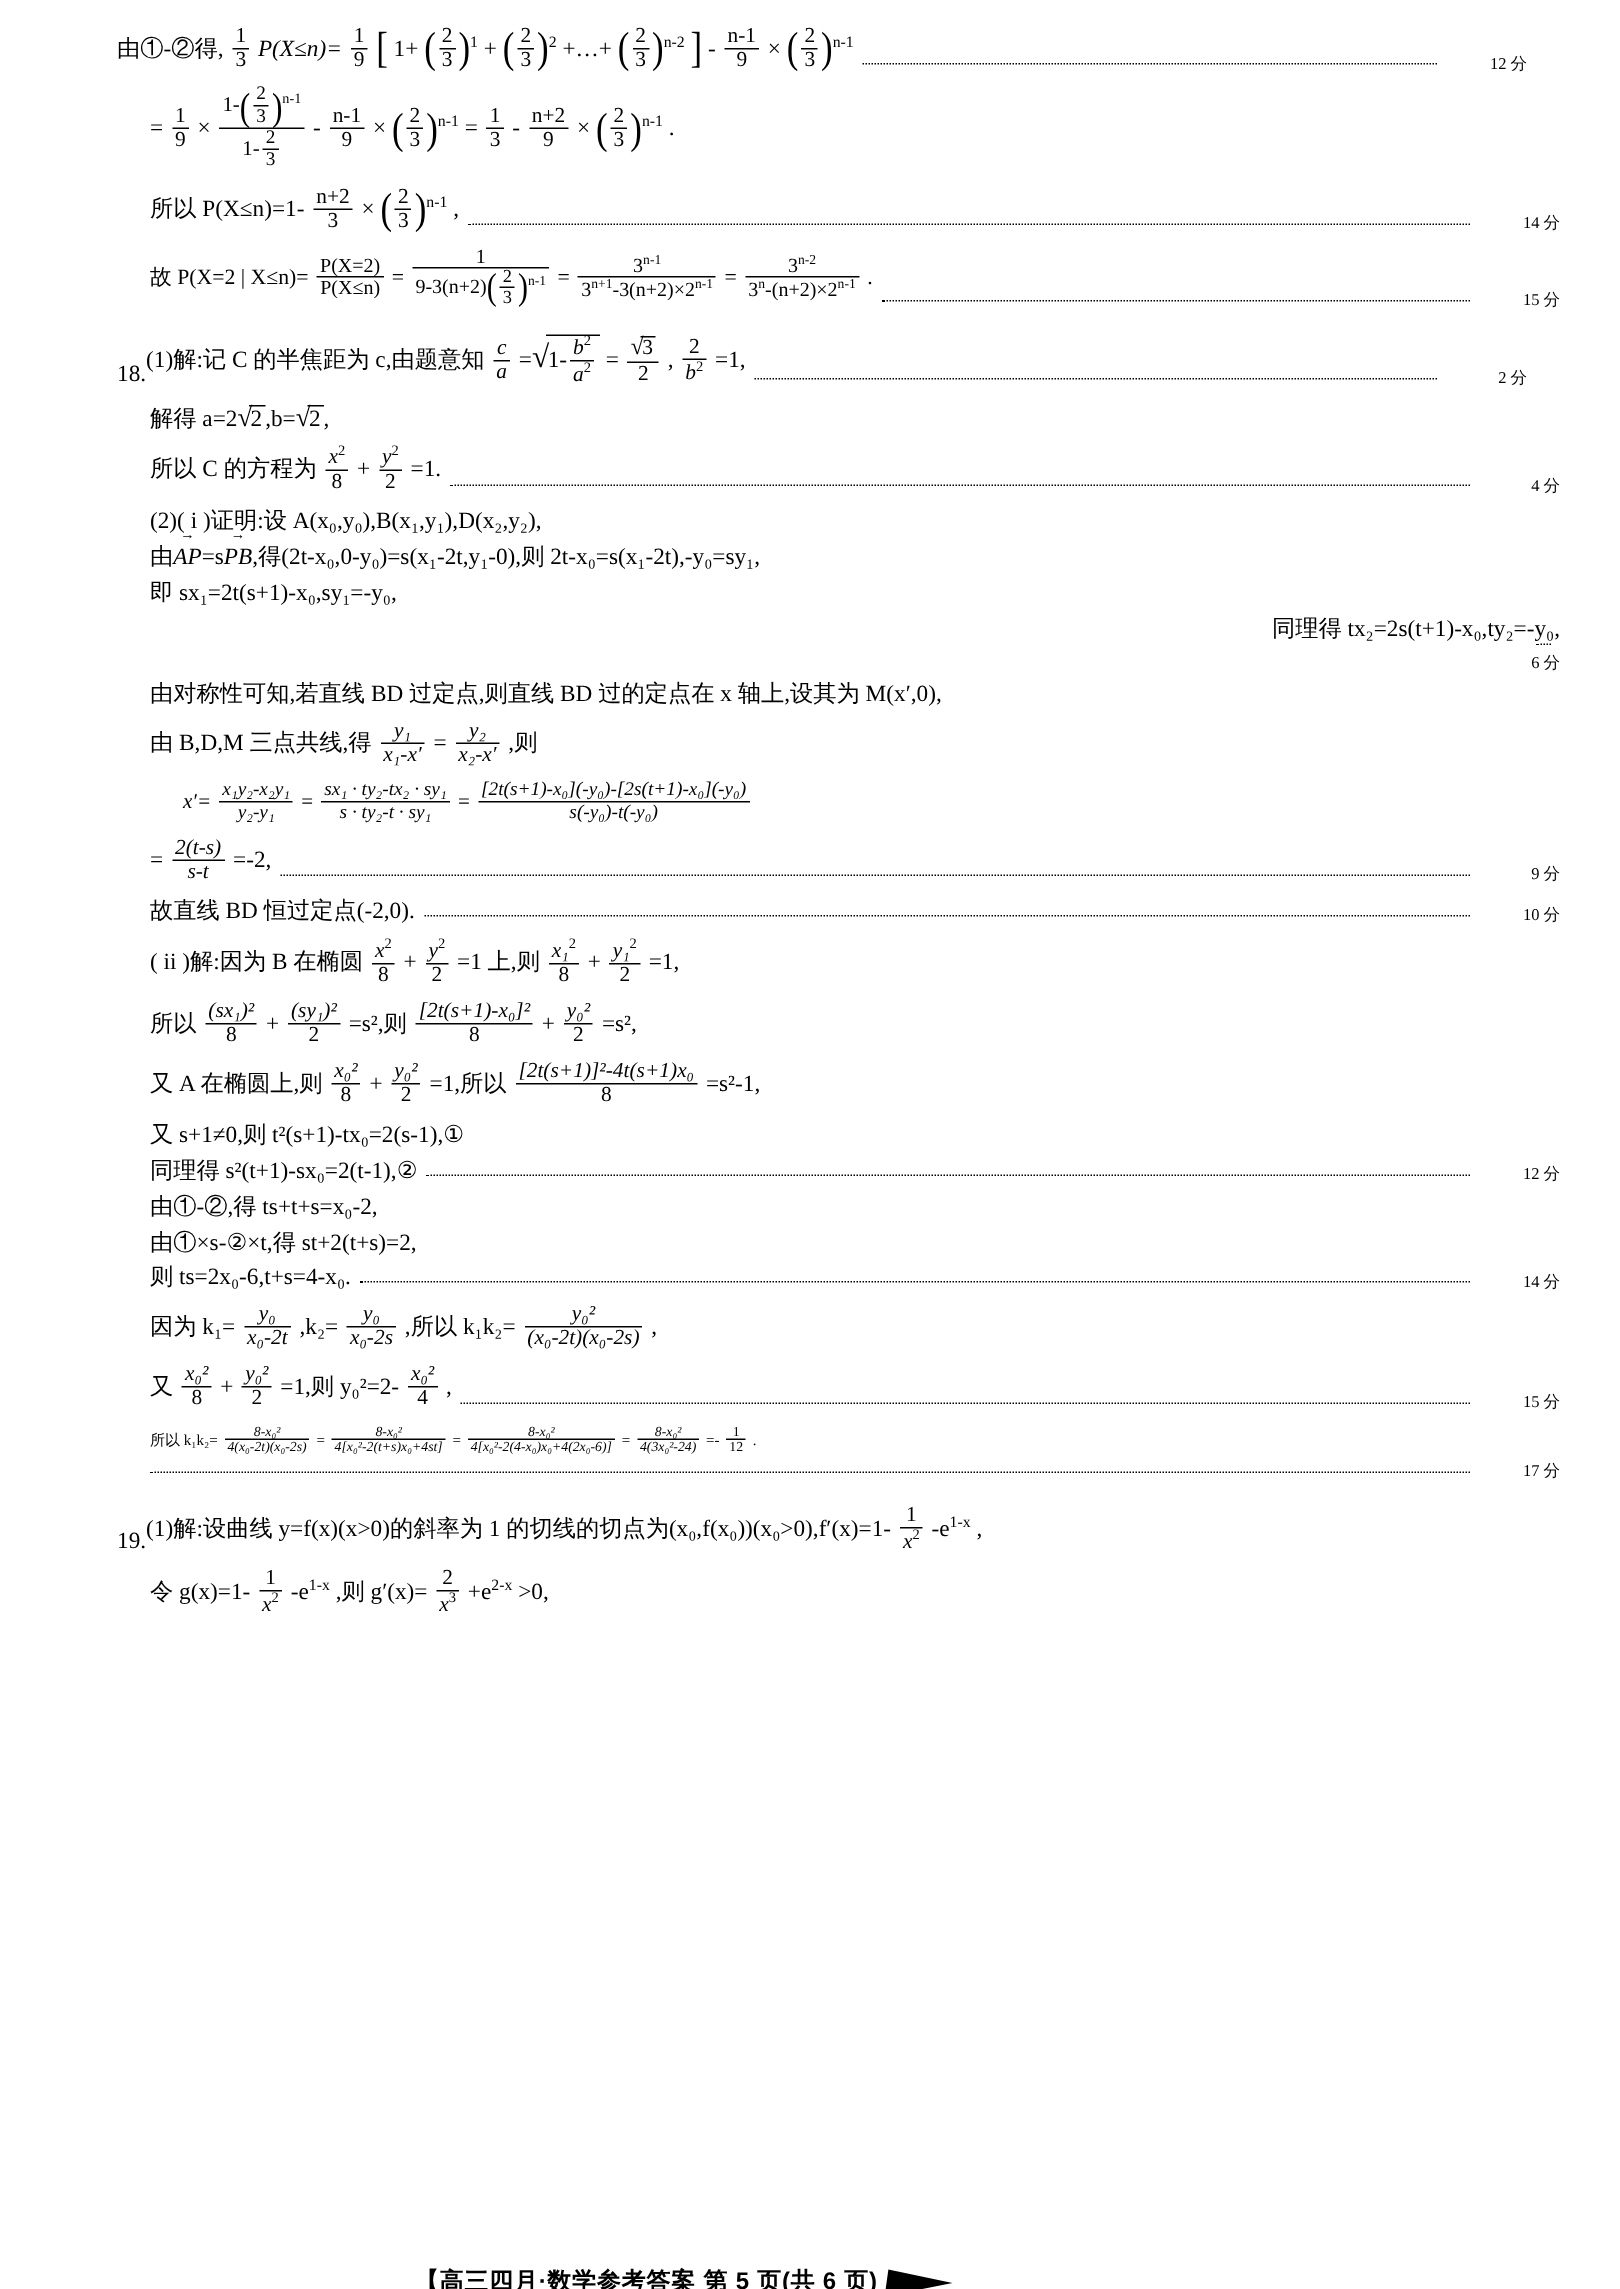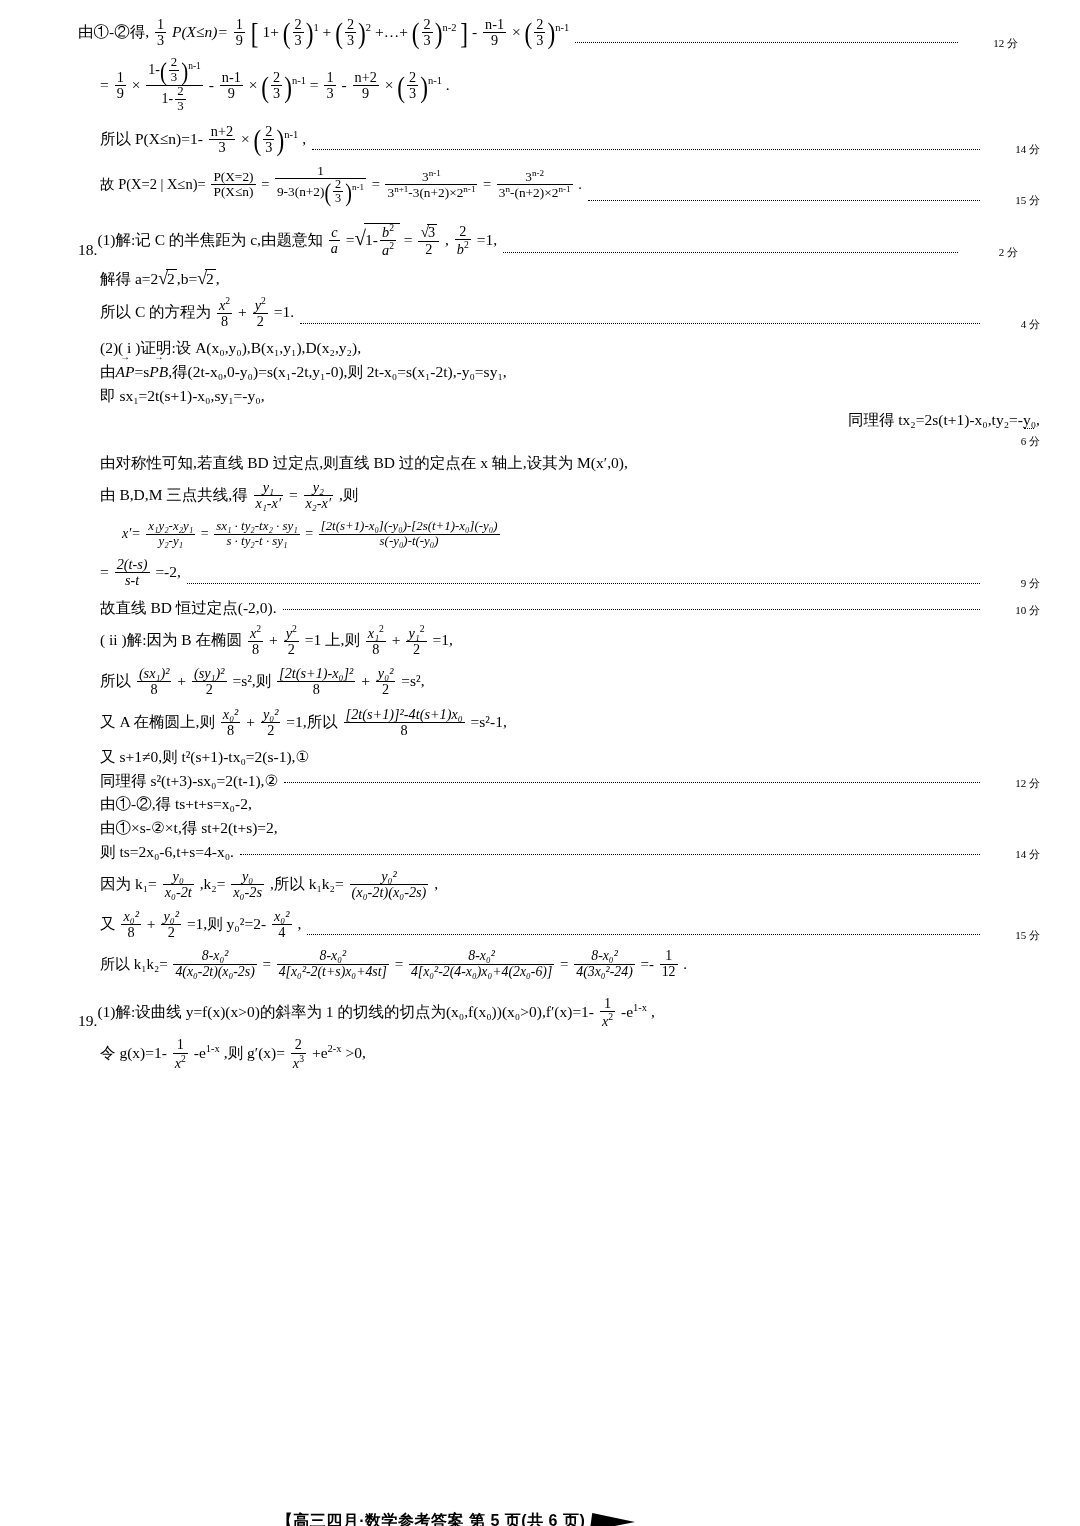--- a/index.html
+++ b/index.html
@@ -500,21 +500,21 @@
       </span>
     </div>
 
     <div class="gap-sm"></div>
 
     <div class="line indent1">
       <span class="body-text">又 s+1≠0,则 t²(s+1)-tx₀=2(s-1),①</span>
     </div>
 
     <div class="line indent1" style="margin-top:6px;">
-      <span class="body-text">同理得 s²(t+3)-sx₀=2(t-1),②</span>
+      <span class="body-text">同理得 s²(t+1)-sx₀=2(t-1),②</span>
       <span class="dots"></span>
       <span class="score">12 分</span>
     </div>
 
     <div class="line indent1" style="margin-top:6px;">
       <span class="body-text">由①-②,得 ts+t+s=x₀-2,</span>
     </div>
 
     <div class="line indent1" style="margin-top:6px;">
       <span class="body-text">由①×s-②×t,得 st+2(t+s)=2,</span>
@@ -570,21 +570,21 @@
           </span>
         <span>,</span>
       </span>
       <span class="dots"></span>
       <span class="score">15 分</span>
     </div>
 
     <div class="gap-sm"></div>
 
     <div class="line indent1">
-      <span class="body-text" style="font-size:15px;">
+      <span class="body-text" style="font-size:10px;">
         <span>所以 k₁k₂=</span>
         <span class="frac">
             <span class="num ital">8-x₀²</span>
             <span class="den ital">4(x₀-2t)(x₀-2s)</span>
           </span>
         <span>=</span>
         <span class="frac">
             <span class="num ital">8-x₀²</span>
             <span class="den ital">4[x₀²-2(t+s)x₀+4st]</span>
           </span>
@@ -600,20 +600,24 @@
           </span>
         <span>=-</span>
         <span class="frac">
             <span class="num">1</span>
             <span class="den">12</span>
           </span>
         <span>.</span>
       </span>
     </div>
 
+    <div class="line indent1" style="margin-top:4px;">
+      <span class="dots" style="margin-left:0;"></span>
+      <span class="score">17 分</span>
+    </div>
 
     <div class="gap-md"></div>
 
     <div class="line">
       <span class="body-text"><span>19.</span></span>
       <span class="body-text">
         <span>(1)解:设曲线 y=f(x)(x&gt;0)的斜率为 1 的切线的切点为(x₀,f(x₀))(x₀&gt;0),f′(x)=1-</span>
         <span class="frac">
             <span class="num">1</span>
             <span class="den"><span class="ital">x</span><span class="sup">2</span></span>

